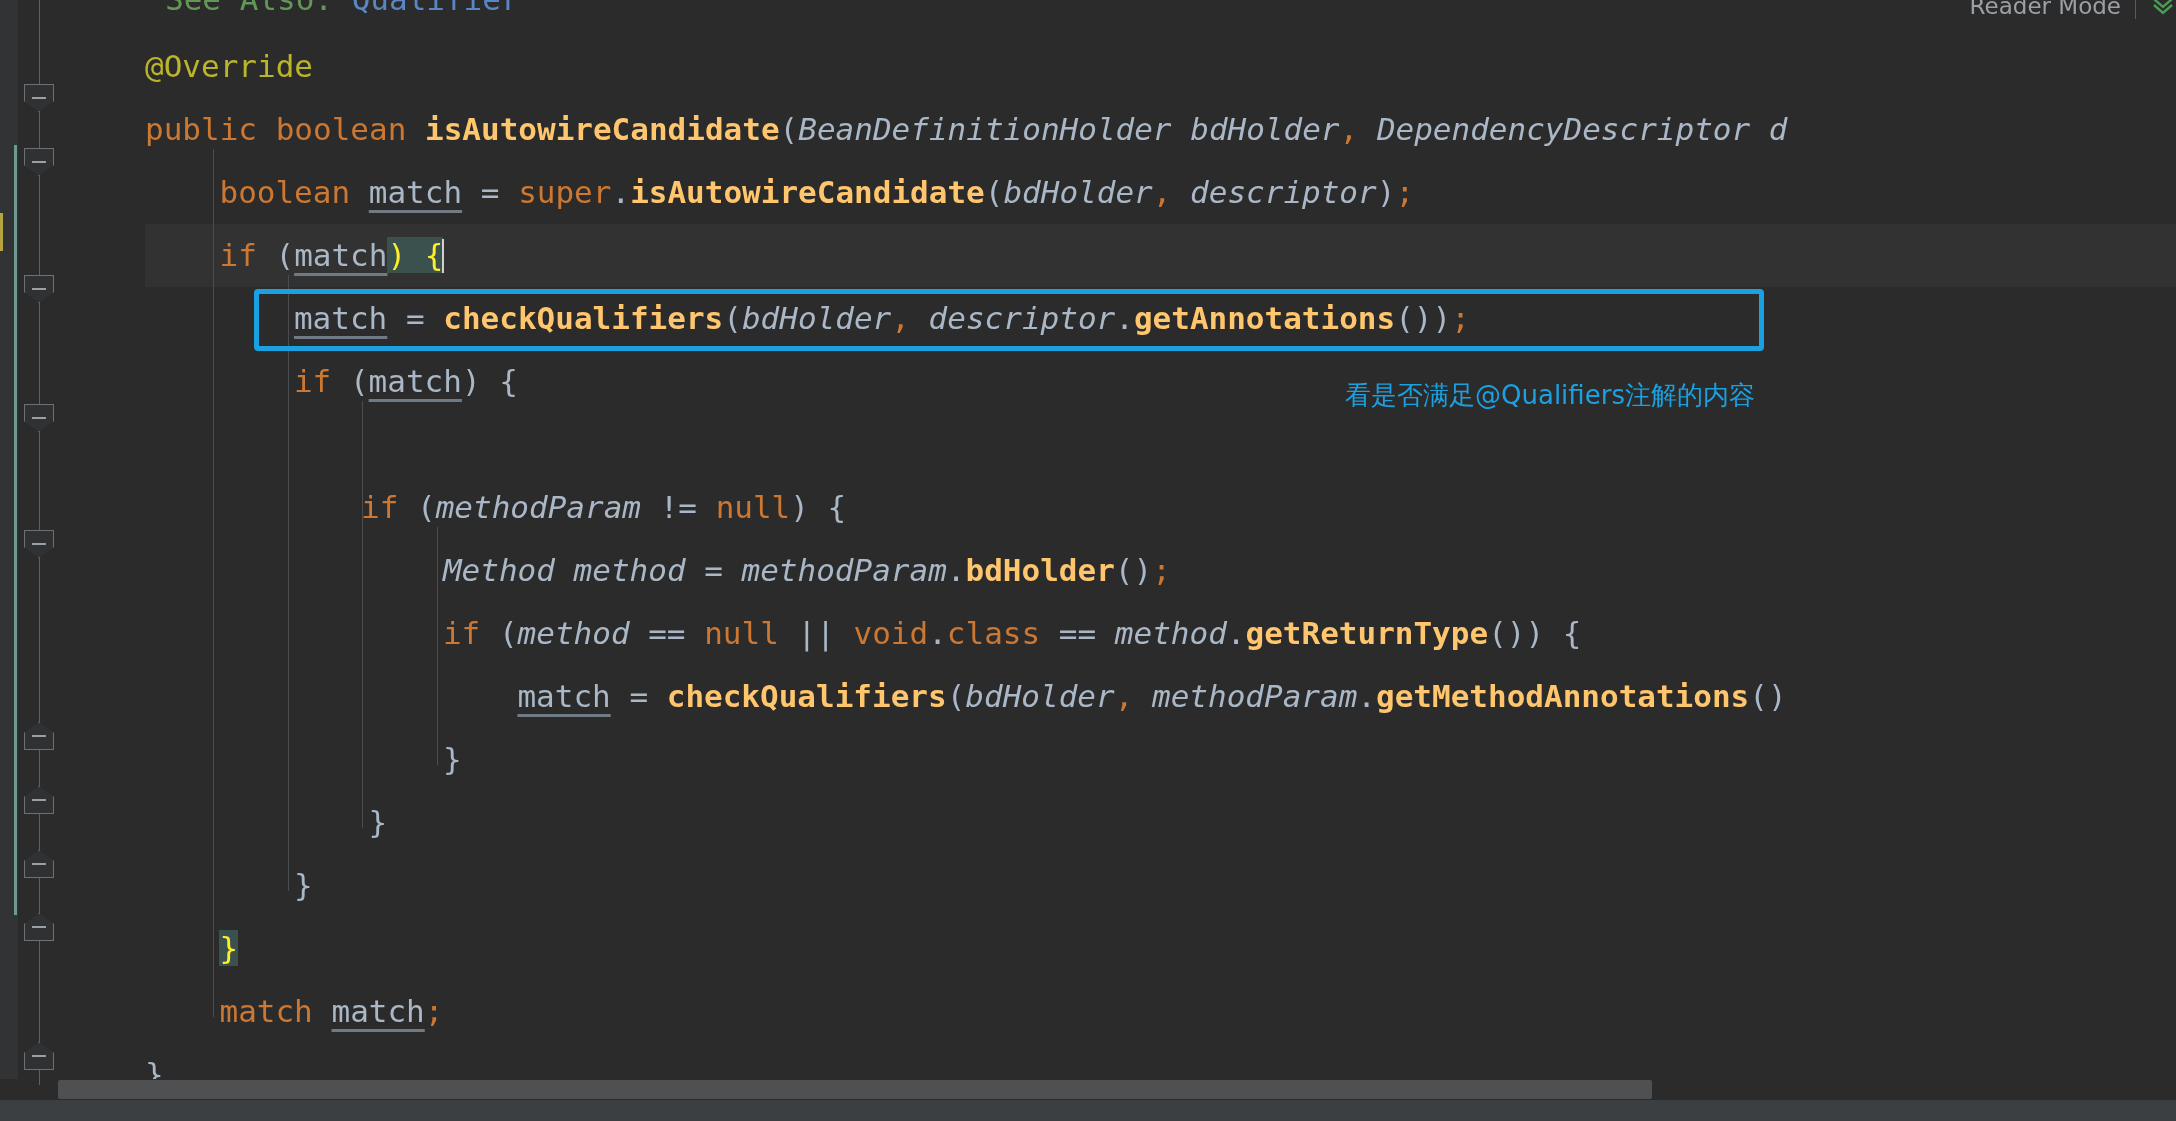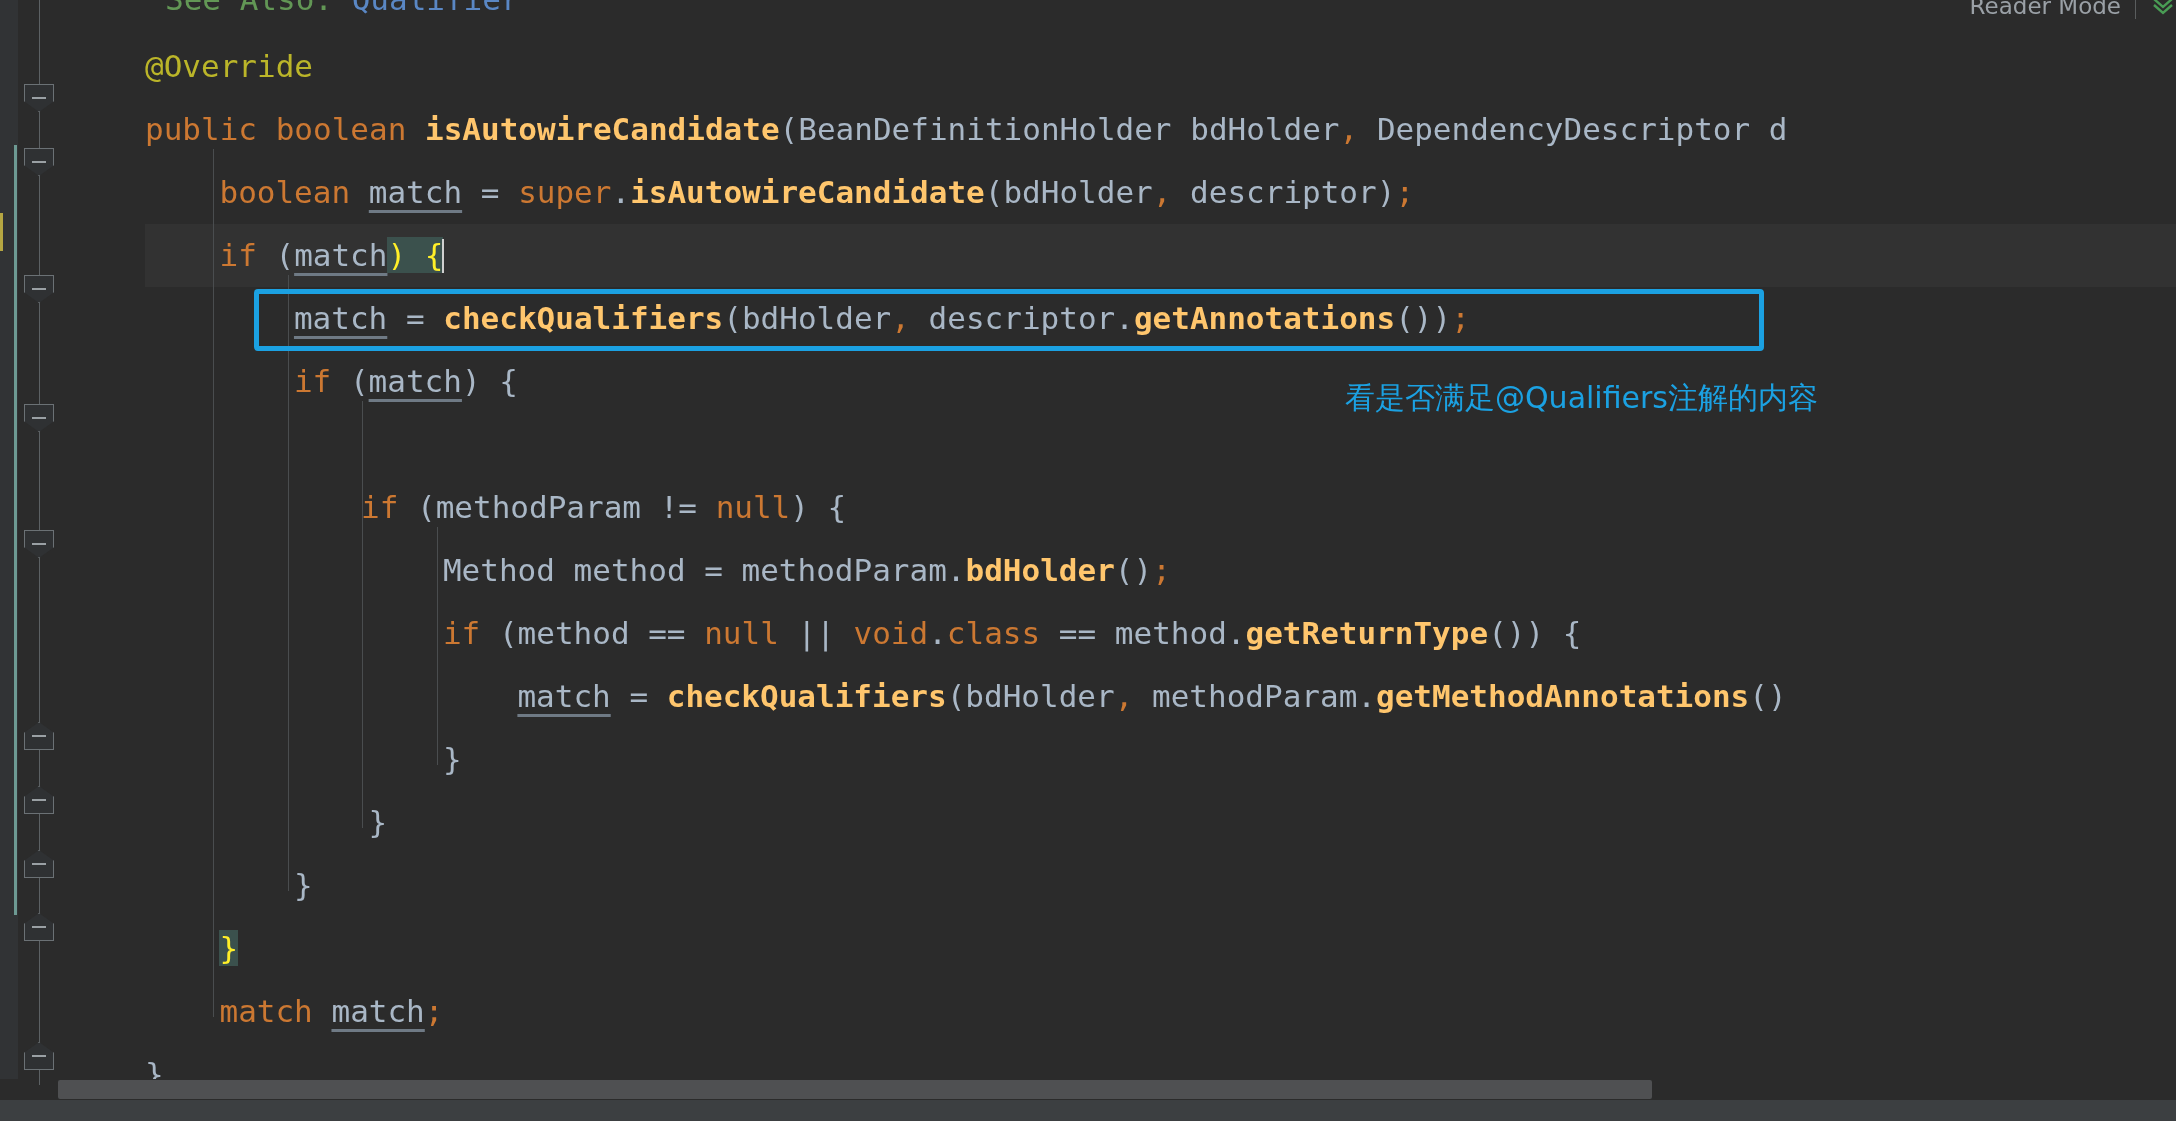--- a/index.html
+++ b/index.html
@@ -116,21 +116,21 @@
   .indent-guide {
     position: absolute;
     width: 1px;
     background: #4a4d4f;
   }
 
   
   .kw       { color: #cc7832; }
   .anno     { color: #bbb529; }
   .fn       { color: #ffc66d; font-weight: bold; }
-  .ident    { color: #a9b7c6; }
+  .ident    { color: #a9b7c6; font-style: italic; }
   .punct    { color: #a9b7c6; }
   .comma    { color: #cc7832; }
   .local-var{ color: #a9b7c6; text-decoration: underline; text-underline-offset: 7px; text-decoration-color:#6f7a85; }
   .doc-txt  { color: #629755; }
   .doc-link { color: #5a87c4; }
   .brace-hl { background: #3b514d; color: #ffef28; }
   .caret {
     display: inline-block;
     width: 2px;
     height: 34px;
@@ -145,21 +145,21 @@
     border: 5px solid #1ba1e2;
     border-radius: 4px;
     pointer-events: none;
   }
 
   
   #cn-annotation {
     position: absolute;
     color: #1ba1e2;
     font-family: "DejaVu Sans", "Liberation Sans", sans-serif;
-    font-size: 30px;
+    font-size: 26px;
     white-space: nowrap;
   }
 
   
   #reader-mode-bar {
     position: absolute;
     right: 0;
     top: -8px;
     height: 28px;
     display: flex;

